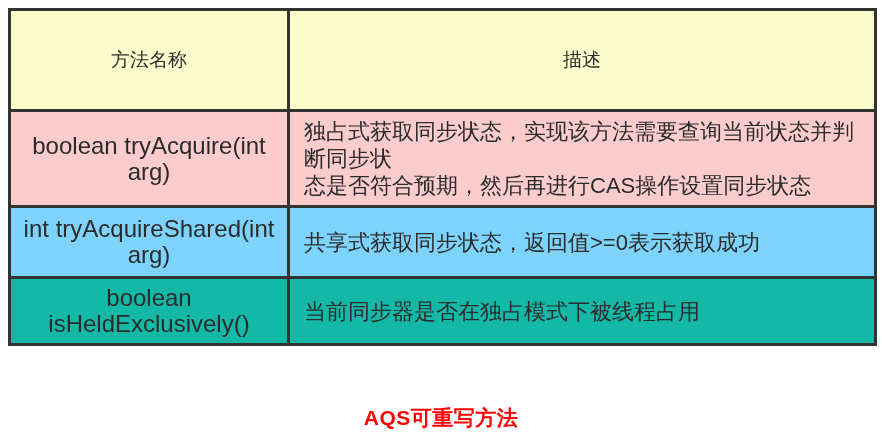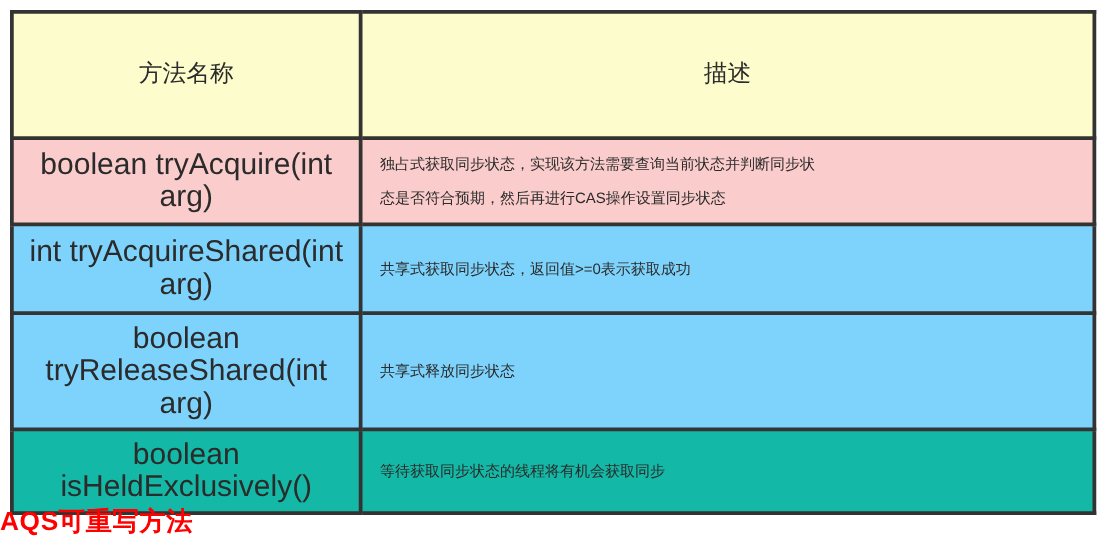--- a/index.html
+++ b/index.html
@@ -52,21 +52,21 @@
   
   .cell-method {
     text-align: center;
     font-size: 24px;
     line-height: 26px;
     padding: 6px 4px;
   }
 
   .cell-desc {
     text-align: left;
-    font-size: 12px;
+    font-size: 22px;
     line-height: 27px;
     padding: 6px 10px 6px 14px;
   }
 
   .cell-head {
     text-align: center;
     font-size: 19px;
     line-height: 26px;
     padding: 6px 10px;
   }
@@ -88,21 +88,21 @@
   .desc-line { display: block; }
 
   .method-line { display: block; }
 
   
   .caption {
     position: absolute;
     left: 0;
     top: 404px;
     width: 882px;
-    text-align: left;
+    text-align: center;
     color: #ff0000;
     font-size: 21px;
     font-weight: bold;
     line-height: 28px;
     letter-spacing: 0.5px;
   }
 </style>
 </head>
 <body>
 
@@ -145,43 +145,30 @@
               <span class="method-line">int tryAcquireShared(int arg)</span>
             </div>
           </td>
           <td class="bg-green">
             <div class="cell-desc">
               <span class="desc-line">共享式获取同步状态，返回值&gt;=0表示获取成功</span>
             </div>
           </td>
         </tr>
 
-        <tr class="row-4">
-          <td class="bg-green">
-            <div class="cell-method">
-              <span class="method-line">boolean</span>
-              <span class="method-line">tryReleaseShared(int arg)</span>
-            </div>
-          </td>
-          <td class="bg-green">
-            <div class="cell-desc">
-              <span class="desc-line">共享式释放同步状态</span>
-            </div>
-          </td>
-        </tr>
 
         <tr class="row-5">
           <td class="bg-purple">
             <div class="cell-method">
               <span class="method-line">boolean isHeldExclusively()</span>
             </div>
           </td>
           <td class="bg-purple">
             <div class="cell-desc">
-              <span class="desc-line">等待获取同步状态的线程将有机会获取同步</span>
+              <span class="desc-line">当前同步器是否在独占模式下被线程占用</span>
             </div>
           </td>
         </tr>
       </tbody>
     </table>
   </div>
 
   <div class="caption">AQS可重写方法</div>
 
 </div>

